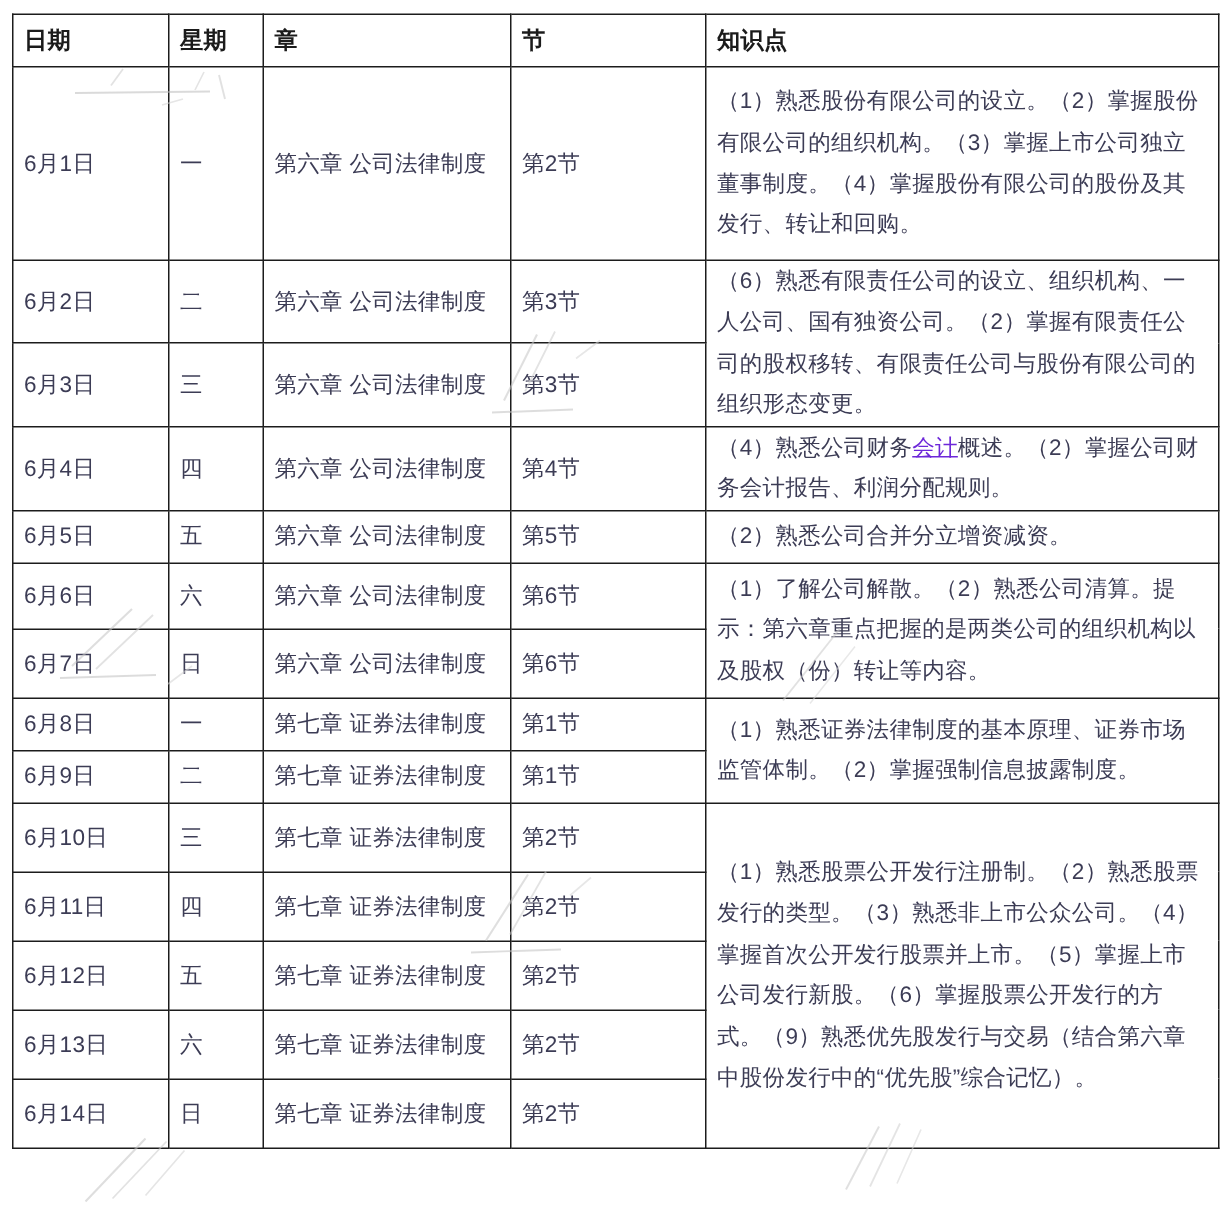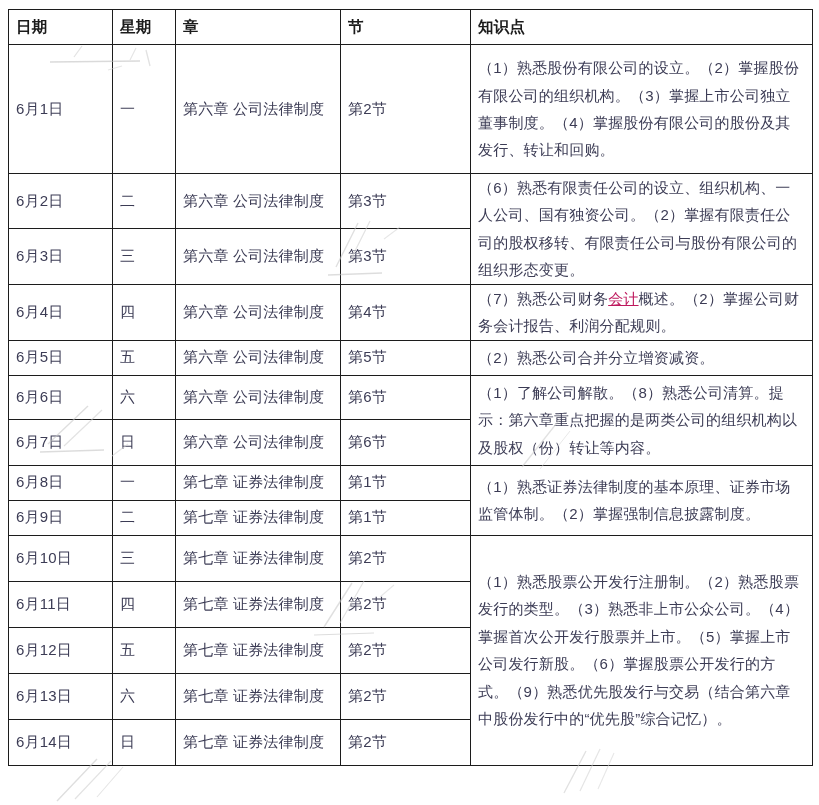--- a/index.html
+++ b/index.html
@@ -61,21 +61,21 @@
     line-height: 1.83;
     font-size: 14.6px;
     color: #3c3c55;
     text-align: justify;
     text-justify: inter-ideograph;
   }
   td.know p {
     margin: 0;
   }
   .lnk {
-    color: #be185d;
+    color: #6d28d9;
   }
   td.dt, td.wk, td.ch, td.sc {
     font-size: 15px;
     white-space: nowrap;
   }
   
   tr.h-tall td { height: 128px; margin-left: 47px; }
   tr.h-mid  td { height: 43px; }
   tr.h-reg  td { height: 45px; }
   tr.h-sm   td { height: 34px; }
@@ -138,41 +138,41 @@
         <td class="ch">第六章 公司法律制度</td>
         <td class="sc">第3节</td>
       </tr>
 
       <tr class="h-reg">
         <td class="dt">6月4日</td>
         <td class="wk">四</td>
         <td class="ch">第六章 公司法律制度</td>
         <td class="sc">第4节</td>
         <td class="know" rowspan="1">
-          <p><span>（7）熟悉公司财务</span><a class="lnk" href="#">会计</a><span>概述。（2）掌握公司财务会计报告、利润分配规则。</span></p>
+          <p><span>（4）熟悉公司财务</span><a class="lnk" href="#">会计</a><span>概述。（2）掌握公司财务会计报告、利润分配规则。</span></p>
         </td>
       </tr>
 
       <tr class="h-sm">
         <td class="dt">6月5日</td>
         <td class="wk">五</td>
         <td class="ch">第六章 公司法律制度</td>
         <td class="sc">第5节</td>
         <td class="know" rowspan="1">
           <p>（2）熟悉公司合并分立增资减资。</p>
         </td>
       </tr>
 
       <tr class="h-mid">
         <td class="dt">6月6日</td>
         <td class="wk">六</td>
         <td class="ch">第六章 公司法律制度</td>
         <td class="sc">第6节</td>
         <td class="know" rowspan="2">
-          <p>（1）了解公司解散。（8）熟悉公司清算。提示：第六章重点把握的是两类公司的组织机构以及股权（份）转让等内容。</p>
+          <p>（1）了解公司解散。（2）熟悉公司清算。提示：第六章重点把握的是两类公司的组织机构以及股权（份）转让等内容。</p>
         </td>
       </tr>
 
       <tr class="h-reg">
         <td class="dt">6月7日</td>
         <td class="wk">日</td>
         <td class="ch">第六章 公司法律制度</td>
         <td class="sc">第6节</td>
       </tr>
 

